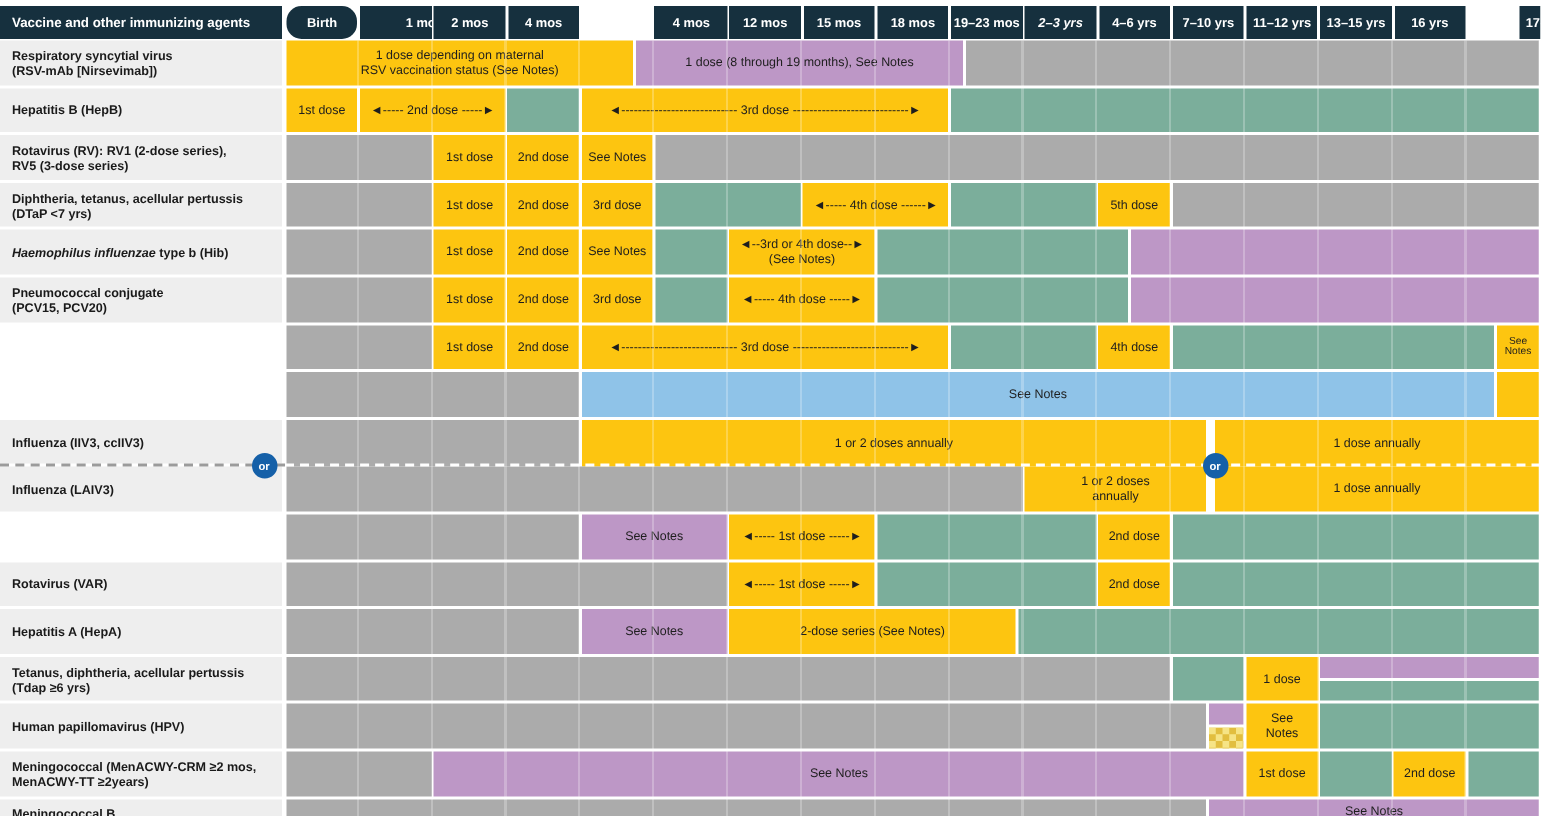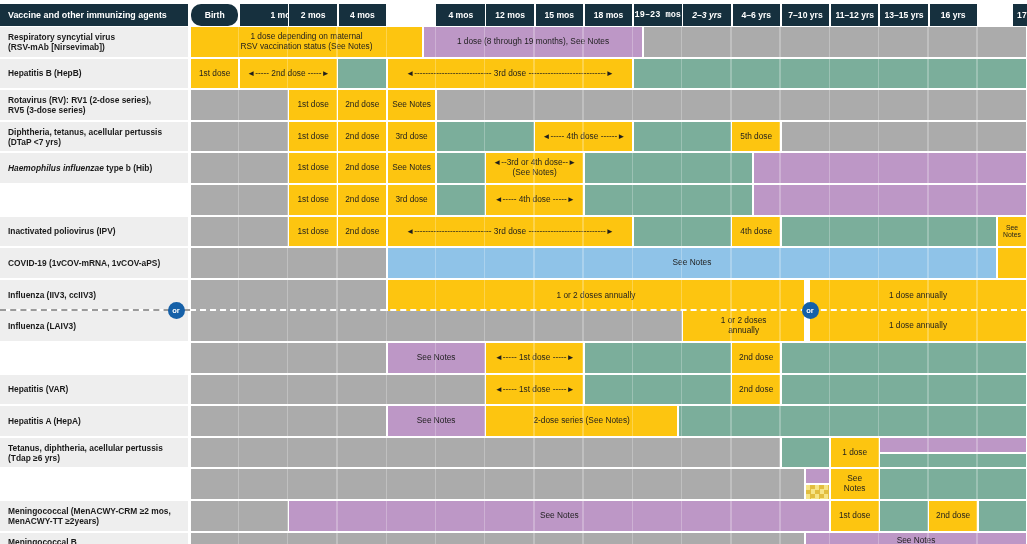--- a/index.html
+++ b/index.html
@@ -60,21 +60,21 @@
     <div class="hcell hcell-label" style="left: 0px; width: 188px;">Vaccine and other immunizing agents</div>
     <div class="hcell" style="left: 191px; width: 47.435px; border-radius: 10px;">Birth</div>
     <div class="hcell" style="left: 240.235px; width: 47.435px; padding-left: 33px;">1 mo</div>
     <div class="hcell" style="left: 289.47px; width: 47.435px;">2 mos</div>
     <div class="hcell" style="left: 338.705px; width: 47.435px;">4 mos</div>
     <div class="hcell" style="left: 387.94px; width: 47.435px; margin-left: 48px;">6 mos</div>
     <div class="hcell" style="left: 437.175px; width: 47.435px;">4 mos</div>
     <div class="hcell" style="left: 486.41px; width: 47.435px;">12 mos</div>
     <div class="hcell" style="left: 535.645px; width: 47.435px;">15 mos</div>
     <div class="hcell" style="left: 584.88px; width: 47.435px;">18 mos</div>
-    <div class="hcell" style="left: 634.115px; width: 47.435px; font-family: Liberation Mono, monospace;">19–23 mos</div>
+    <div class="hcell" style="left: 634.115px; width: 47.435px;">19–23 mos</div>
     <div class="hcell" style="left: 683.35px; width: 47.435px; font-style: italic;">2–3 yrs</div>
     <div class="hcell" style="left: 732.585px; width: 47.435px;">4–6 yrs</div>
     <div class="hcell" style="left: 781.82px; width: 47.435px;">7–10 yrs</div>
     <div class="hcell" style="left: 831.055px; width: 47.435px;">11–12 yrs</div>
     <div class="hcell" style="left: 880.29px; width: 47.435px;">13–15 yrs</div>
     <div class="hcell" style="left: 929.525px; width: 47.435px;">16 yrs</div>
     <div class="hcell" style="left: 1013px; width: 47.435px;">17–18 yrs</div>
     <div class="row row-rsv" style="top: 27px;">
       <div class="rlabel">
         <div>Respiratory syncytial virus</div>
@@ -197,20 +197,24 @@
       <div class="seg seg-yellow" style="left: 486.15px; width: 97px;">
         <div class="seg-text">
           <div>◄--3rd or 4th dose--►</div>
           <div>(See Notes)</div>
         </div>
       </div>
       <div class="seg seg-green" style="left: 584.65px; width: 167.6px;"></div>
       <div class="seg seg-purple" style="left: 753.75px; width: 272.5px;"></div>
     </div>
     <div class="row row-pcv" style="top: 185px;">
+      <div class="rlabel">
+        <div>Pneumococcal conjugate</div>
+        <div>(PCV15, PCV20)</div>
+      </div>
       <div class="seg seg-gray" style="left: 190.75px; width: 97px;"></div>
       <div class="seg seg-yellow" style="left: 289.25px; width: 47.7px;">
         <div class="seg-text">
           <div>1st dose</div>
         </div>
       </div>
       <div class="seg seg-yellow" style="left: 338.45px; width: 47.7px;">
         <div class="seg-text">
           <div>2nd dose</div>
         </div>
@@ -223,23 +227,20 @@
       <div class="seg seg-green" style="left: 436.95px; width: 47.7px;"></div>
       <div class="seg seg-yellow" style="left: 486.15px; width: 97px;">
         <div class="seg-text">
           <div>◄----- 4th dose -----►</div>
         </div>
       </div>
       <div class="seg seg-green" style="left: 584.65px; width: 167.6px;"></div>
       <div class="seg seg-purple" style="left: 753.75px; width: 272.5px;"></div>
     </div>
     <div class="row row-ipv" style="top: 216.6px;">
-      <div class="rlabel">
-        <div>Inactivated poliovirus (IPV)</div>
-      </div>
       <div class="seg seg-gray" style="left: 190.75px; width: 97px;"></div>
       <div class="seg seg-yellow" style="left: 289.25px; width: 47.7px;">
         <div class="seg-text">
           <div>1st dose</div>
         </div>
       </div>
       <div class="seg seg-yellow" style="left: 338.45px; width: 47.7px;">
         <div class="seg-text">
           <div>2nd dose</div>
         </div>
@@ -257,23 +258,20 @@
       </div>
       <div class="seg seg-green" style="left: 781.55px; width: 214.7px;"></div>
       <div class="seg seg-yellow" style="left: 997.75px; width: 28.5px;">
         <div class="seg-text small">
           <div>See</div>
           <div>Notes</div>
         </div>
       </div>
     </div>
     <div class="row row-covid" style="top: 248.2px;">
-      <div class="rlabel">
-        <div>COVID-19 (1vCOV-mRNA, 1vCOV-aPS)</div>
-      </div>
       <div class="seg seg-gray" style="left: 190.75px; width: 195.4px;"></div>
       <div class="seg seg-blue" style="left: 387.65px; width: 608.6px;">
         <div class="seg-text">
           <div>See Notes</div>
         </div>
       </div>
       <div class="seg seg-yellow" style="left: 997.75px; width: 28.5px;"></div>
     </div>
     <div class="row row-flu_iiv3" style="top: 279.8px;">
       <div class="rlabel">
@@ -323,21 +321,21 @@
       <div class="seg seg-green" style="left: 584.65px; width: 146.2px;"></div>
       <div class="seg seg-yellow" style="left: 732.35px; width: 47.7px;">
         <div class="seg-text">
           <div>2nd dose</div>
         </div>
       </div>
       <div class="seg seg-green" style="left: 781.55px; width: 244.7px;"></div>
     </div>
     <div class="row row-var" style="top: 374.6px;">
       <div class="rlabel">
-        <div>Hepatitis (VAR)</div>
+        <div>Rotavirus (VAR)</div>
       </div>
       <div class="seg seg-gray" style="left: 190.75px; width: 293.9px;"></div>
       <div class="seg seg-yellow" style="left: 486.15px; width: 97px;">
         <div class="seg-text">
           <div>◄----- 1st dose -----►</div>
         </div>
       </div>
       <div class="seg seg-green" style="left: 584.65px; width: 146.2px;"></div>
       <div class="seg seg-yellow" style="left: 732.35px; width: 47.7px;">
         <div class="seg-text">
@@ -374,20 +372,23 @@
         <div class="seg-text">
           <div>1 dose</div>
         </div>
       </div>
       <div class="seg seg-split_pg" style="left: 880.05px; width: 146.2px;">
         <div class="half half-purple"></div>
         <div class="half half-green"></div>
       </div>
     </div>
     <div class="row row-hpv" style="top: 469.4px;">
+      <div class="rlabel">
+        <div>Human papillomavirus (HPV)</div>
+      </div>
       <div class="seg seg-gray" style="left: 190.75px; width: 613.5px;"></div>
       <div class="seg seg-split_pc" style="left: 805.75px; width: 23.6px;">
         <div class="half half-purple"></div>
         <div class="half half-checker"></div>
       </div>
       <div class="seg seg-yellow" style="left: 830.85px; width: 47.7px;">
         <div class="seg-text">
           <div>See</div>
           <div>Notes</div>
         </div>

